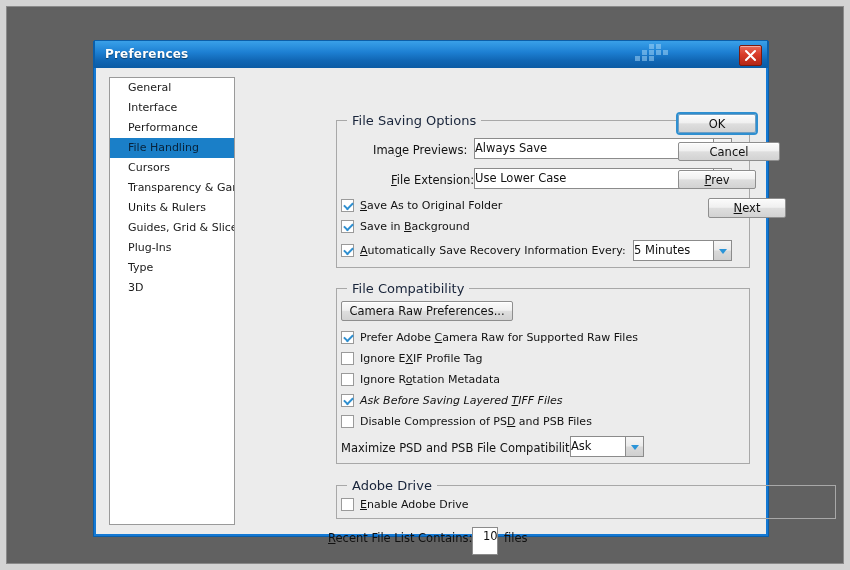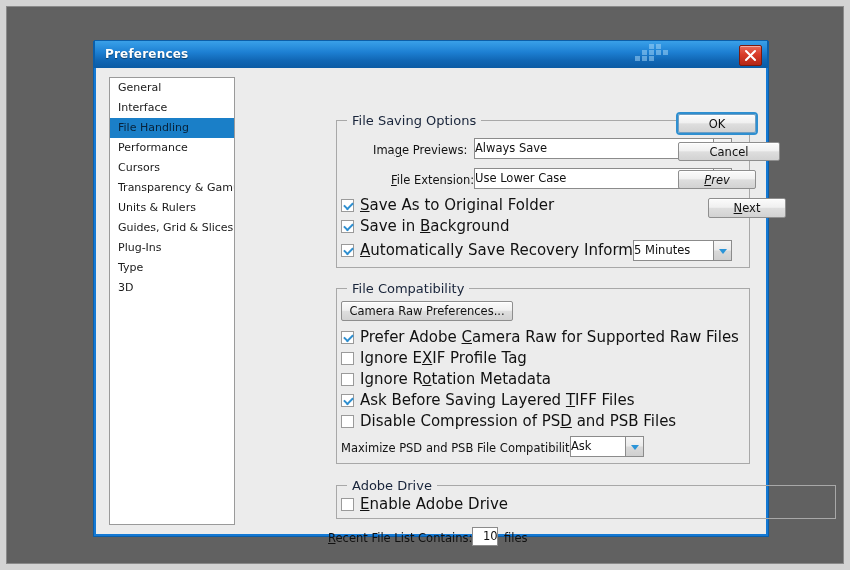--- a/index.html
+++ b/index.html
@@ -111,21 +111,21 @@
     width: 126px;
     height: 448px;
     background: #ffffff;
     border: 1px solid #9a9a9a;
     box-sizing: border-box;
     overflow: hidden;
   }
   .side-item {
     height: 20px;
     line-height: 20px;
-    padding-left: 8px;
+    padding-left: 18px;
     font-size: 11px;
     color: #1a1a1a;
     white-space: nowrap;
     cursor: default;
   }
   .side-item.selected {
     background: #1a7fc8;
     color: #08233b;
   }
 
@@ -216,21 +216,21 @@
   }
   .chk.on .box::after {
     content: "";
     position: absolute;
     left: 2px; top: 2px;
     width: 7px; height: 4px;
     border-left: 2px solid #2f8fd0;
     border-bottom: 2px solid #2f8fd0;
     transform: rotate(-45deg);
   }
-  .chk .txt { font-size: 15px; color: #111; }
+  .chk .txt { font-size: 11px; color: #111; }
 
   .btn {
     position: absolute;
     box-sizing: border-box;
     border: 1px solid #8e8e8e;
     border-radius: 2px;
     background: linear-gradient(to bottom, #fbfbfb 0%, #f0f0f0 46%, #dedede 52%, #d2d2d2 100%);
     font-size: 11.5px;
     color: #111;
     text-align: center;
@@ -280,22 +280,22 @@
       <div class="tb-close">
         <svg width="13" height="13" viewBox="0 0 13 13">
           <path d="M2 2 L11 11 M11 2 L2 11" stroke="#ffffff" stroke-width="2.1" stroke-linecap="round"></path>
         </svg>
       </div>
     </div>
 
     <div class="sidebar">
       <div class="side-item">General</div>
       <div class="side-item">Interface</div>
+      <div class="side-item">Performance</div>
       <div class="side-item selected">File Handling</div>
-      <div class="side-item">Performance</div>
       <div class="side-item">Cursors</div>
       <div class="side-item">Transparency &amp; Gamut</div>
       <div class="side-item">Units &amp; Rulers</div>
       <div class="side-item">Guides, Grid &amp; Slices</div>
       <div class="side-item">Plug-Ins</div>
       <div class="side-item">Type</div>
       <div class="side-item">3D</div>
     </div>
 
     <div class="group" id="grp-saving">
@@ -346,21 +346,21 @@
       <span class="txt">Prefer Adobe <u>C</u>amera Raw for Supported Raw Files</span>
     </div>
     <div class="chk" style="left:245px; top:308px;">
       <span class="box"></span>
       <span class="txt">Ignore E<u>X</u>IF Profile Tag</span>
     </div>
     <div class="chk" style="left:245px; top:329px;">
       <span class="box"></span>
       <span class="txt">Ignore R<u>o</u>tation Metadata</span>
     </div>
-    <div class="chk on" style="left:245px; top:350px;">
+    <div class="chk on" style="left:245px; top:350px;font-style:italic;">
       <span class="box"></span>
       <span class="txt">Ask Before Saving Layered <u>T</u>IFF Files</span>
     </div>
     <div class="chk" style="left:245px; top:371px;">
       <span class="box"></span>
       <span class="txt">Disable Compression of PS<u>D</u> and PSB Files</span>
     </div>
 
     <div class="lbl" style="left:245px; top:399px;">Maximize PSD and PSB File Compatibility:</div>
     <div class="combo" style="left:474px; top:394px; width:74px;">
@@ -370,26 +370,26 @@
 
     <div class="group" id="grp-adobedrive">
       <div class="legend">Adobe Drive</div>
     </div>
     <div class="chk" style="left:245px; top:454px;">
       <span class="box"></span>
       <span class="txt"><u>E</u>nable Adobe Drive</span>
     </div>
 
     <div class="lbl" style="left:232px; top:489px;"><u>R</u>ecent File List Contains:</div>
-    <div class="txtfield" style="left:376px; top:485px; width:26px; height:19px;padding-left:10px;">10</div>
+    <div class="txtfield" style="left:376px; top:485px; width:26px; height:28px;padding-left:10px;">10</div>
     <div class="lbl" style="left:408px; top:489px;">files</div>
 
     <div class="btn focused" style="left: 582px; top: 72px; width: 78px; height: 19px;">OK</div>
     <div class="btn" style="left: 582px; top: 100px; width: 102px; height: 19px;">Cancel</div>
-    <div class="btn" style="left: 582px; top: 128px; width: 78px; height: 19px; font-style: italic;">
+    <div class="btn" style="left: 582px; top: 128px; width: 78px; height: 19px;">
         <span><u>P</u>rev</span>
       </div>
     <div class="btn" style="left: 612px; top: 156px; width: 78px; height: 20px;">
         <span><u>N</u>ext</span>
       </div>
 
   </div>
 </div>
 
 </body></html>

